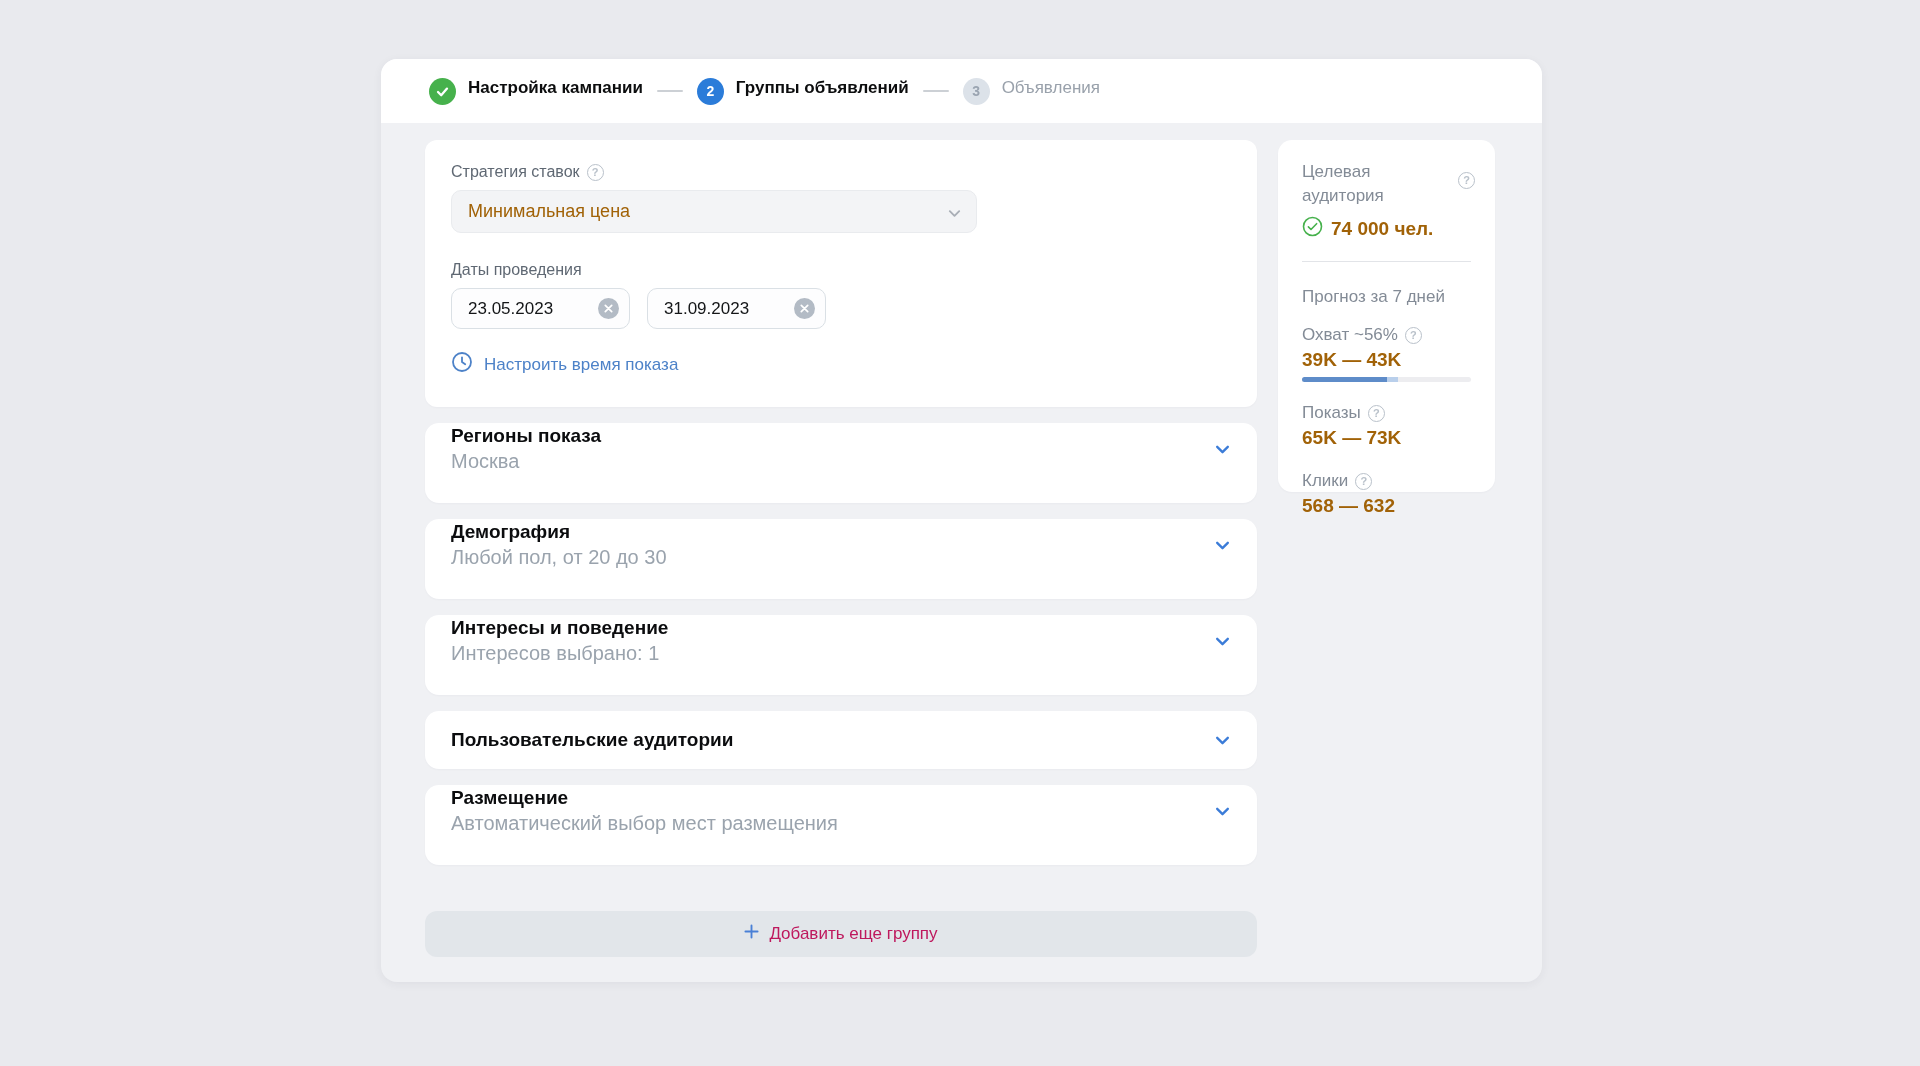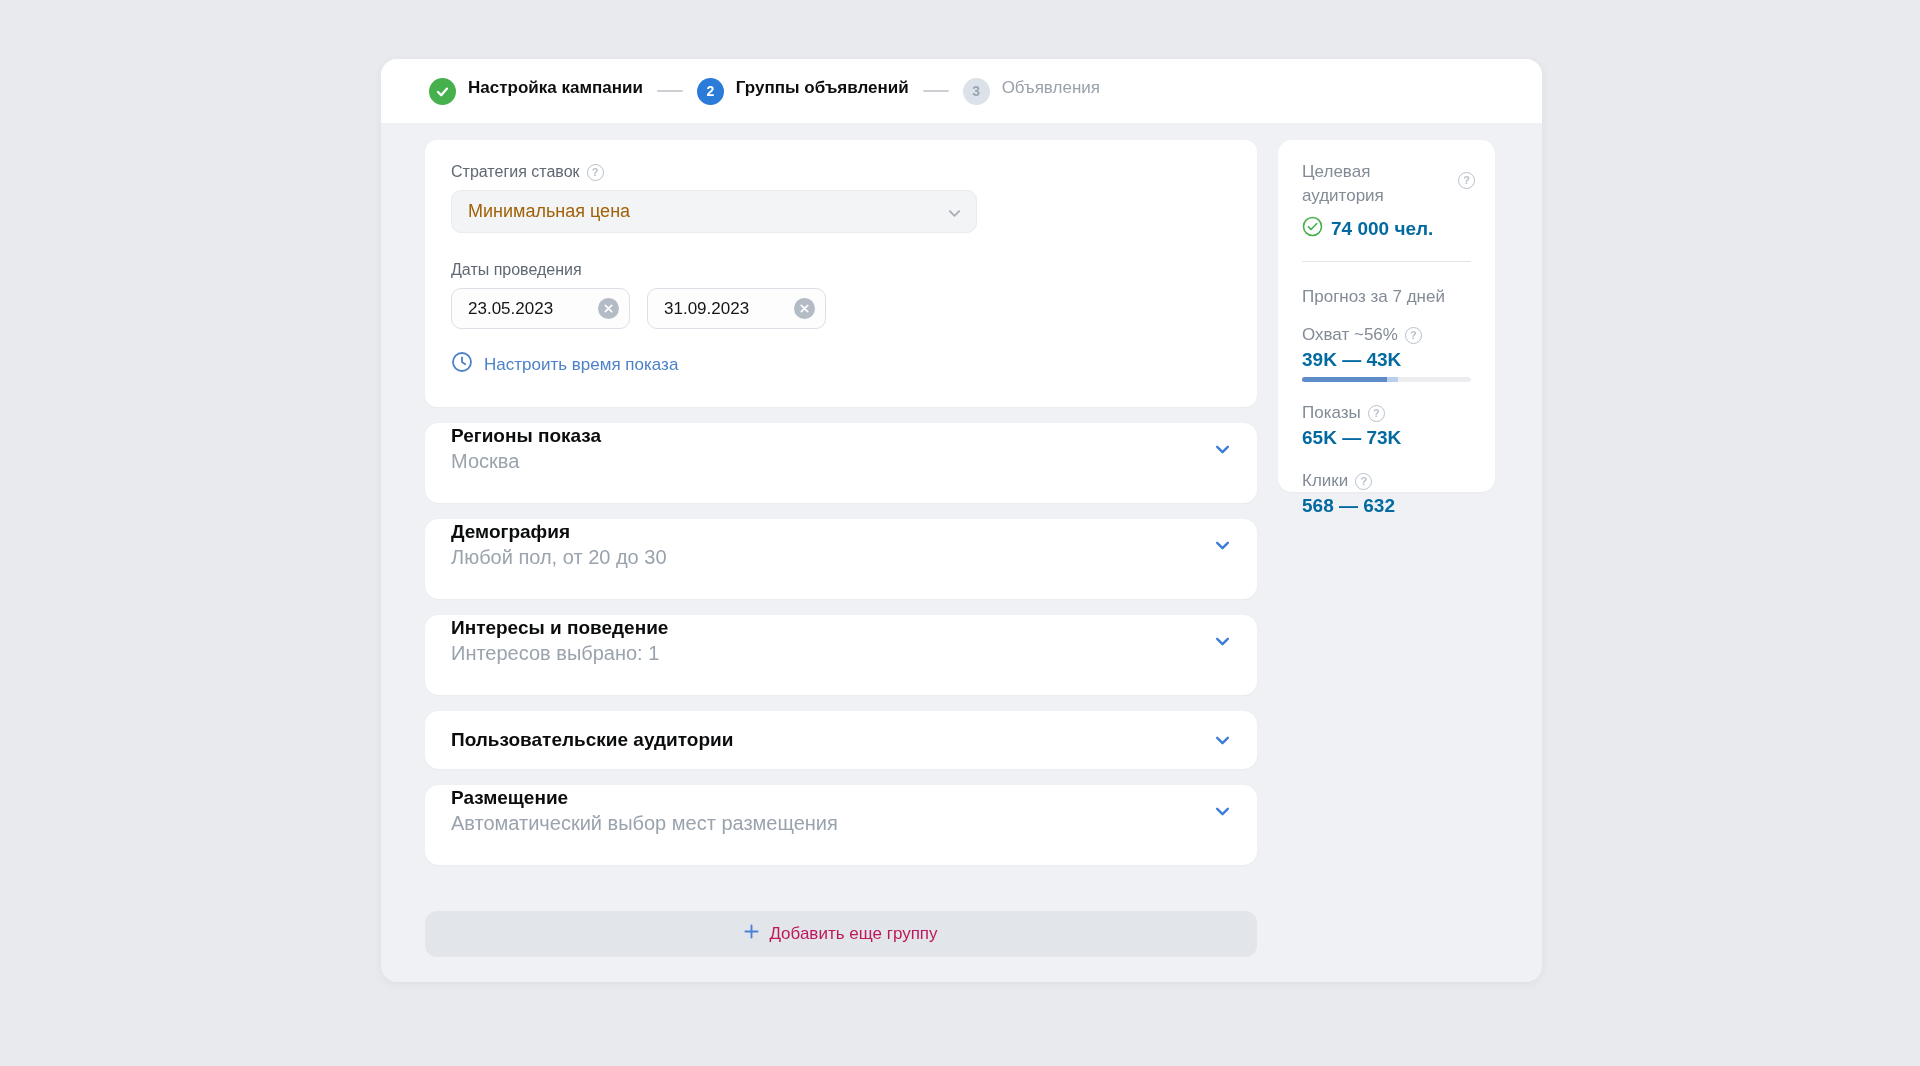--- a/index.html
+++ b/index.html
@@ -55,21 +55,21 @@
     border:none; border-radius:12px; display:flex; align-items:center; justify-content:center; gap:10px;
     font-family:"Liberation Sans", sans-serif; font-size:17px; font-weight:500; color:#be185d; cursor:pointer; }
 
   
   .sidebar { position:absolute; left:897px; top:81px; width:217px; height:352px; background:#fff;
     border-radius:14px; padding:20px 24px 0; box-shadow:0 1px 2px rgba(40,45,60,0.03); }
   .sb-gray { font-size:17px; color:#838b96; line-height:24px; }
   .sb-audience-label { width:120px; }
   .sb-q-top { position:absolute; right:20px; top:32px; }
   .aud-row { margin-top:8px; display:flex; align-items:center; gap:8px; }
-  .sb-value { font-size:19px; font-weight:700; color:#0369a1; line-height:24px; }
+  .sb-value { font-size:19px; font-weight:700; color:#a16207; line-height:24px; }
   .sb-divider { margin-top:20px; height:1px; background:#e2e4e8; }
   .sb-section-title { margin-top:24px; font-size:17px; color:#838b96; line-height:22px; }
   .sb-metric-label { display:flex; align-items:center; gap:7px; font-size:17px; color:#838b96; line-height:22px; }
   .mt16 { margin-top:16px; } .mt20 { margin-top:20px; }
   .sb-metric-value { margin-top:2px; }
   .progress { margin-top:5px; width:100%; height:5px; background:#ededf0; border-radius:3px;
     overflow:hidden; display:flex; }
   .seg-dark { height:100%; background:#5e8cc9; }
   .seg-light { height:100%; background:#b9cfeb; }
 </style>

